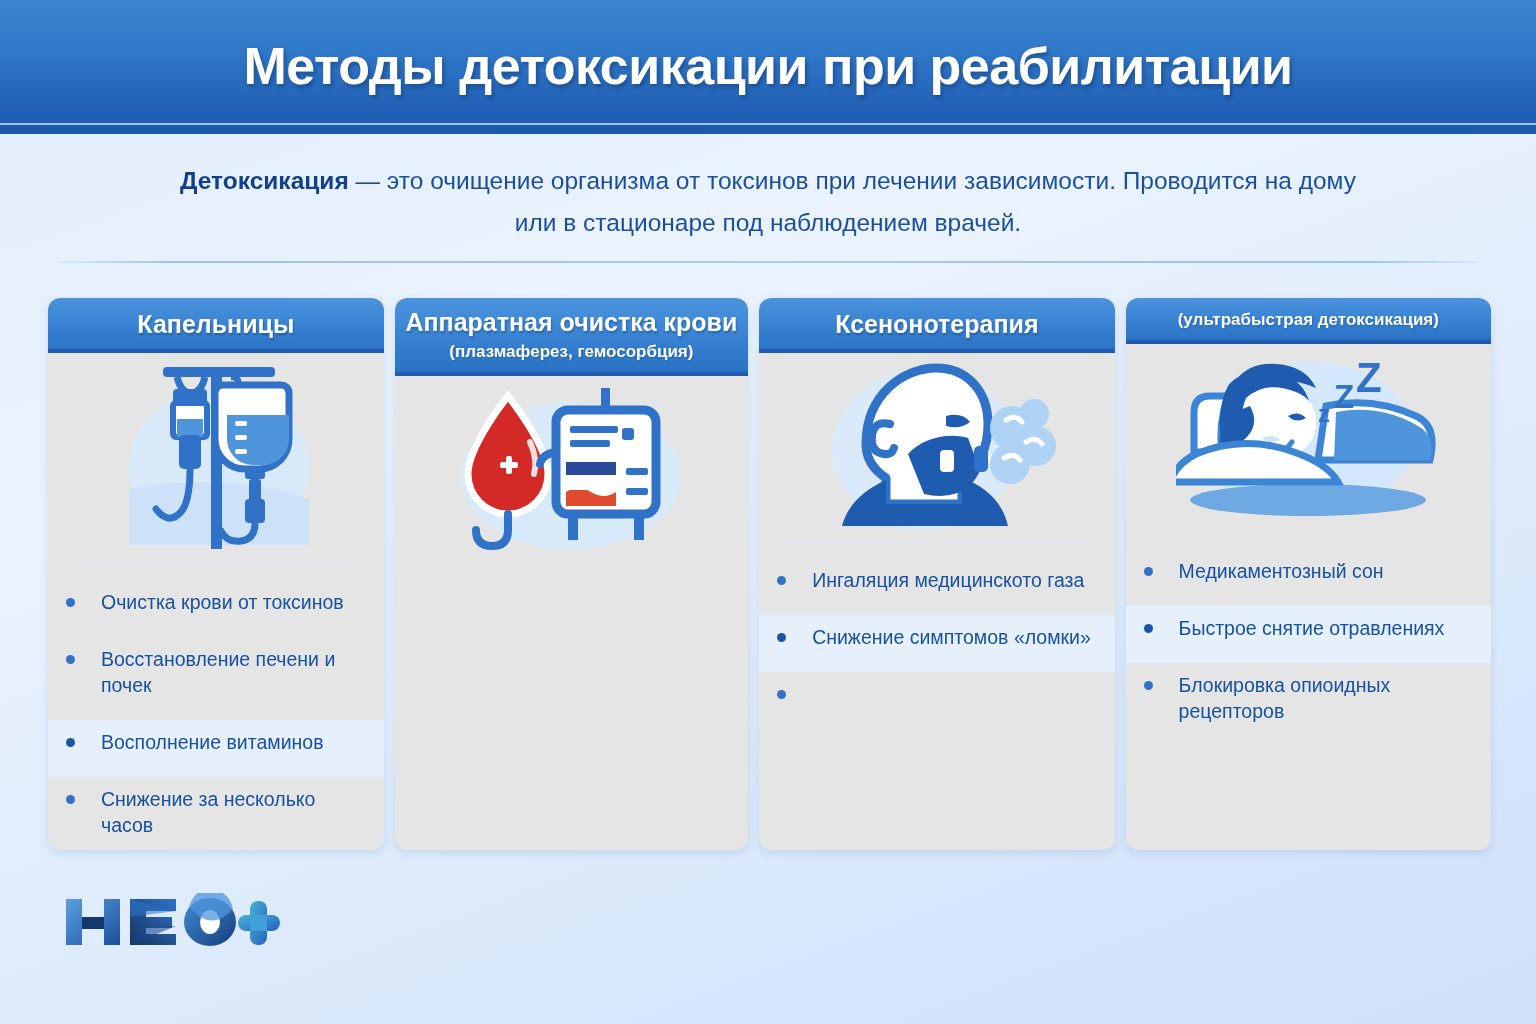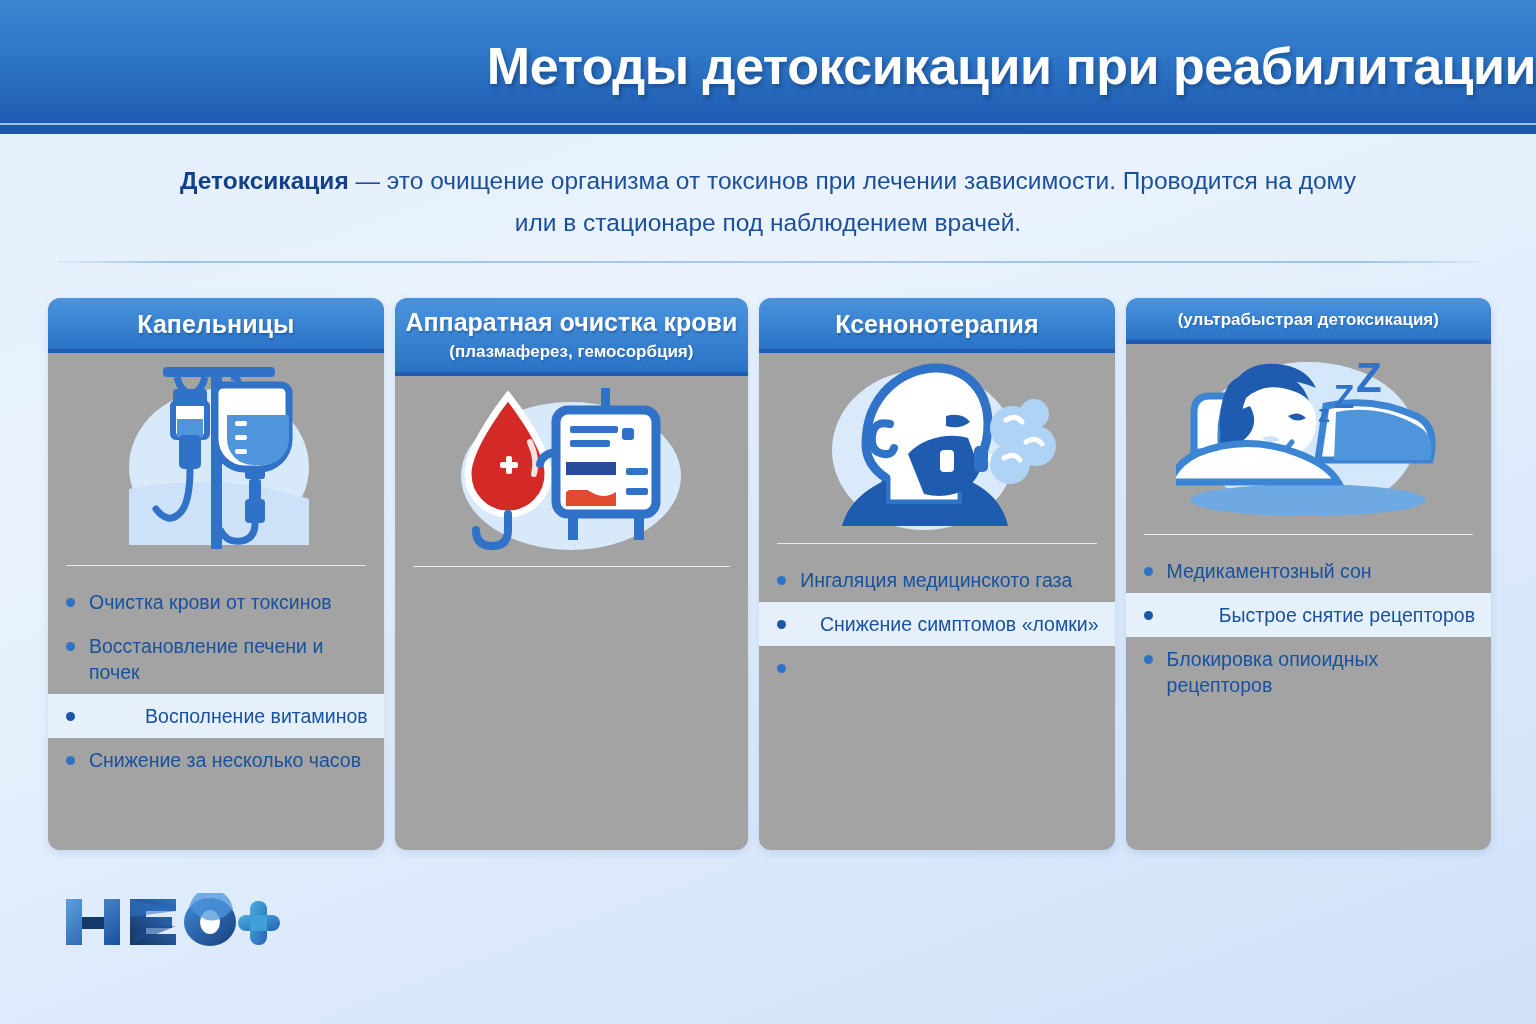--- a/index.html
+++ b/index.html
@@ -30,21 +30,21 @@
     position: absolute;
     left: 0; right: 0; bottom: 0;
     height: 9px;
     background: #1e58aa;
     border-top: 2px solid #9ec4ec;
   }
   .banner-title {
     position: absolute;
     left: 0; right: 0;
     top: 36px;
-    text-align: right;
+    text-align: center;
     color: #ffffff;
     font-size: 52px;
     font-weight: bold;
     letter-spacing: -0.5px;
     text-shadow: 2px 3px 4px rgba(12,45,90,0.45);
     white-space: nowrap;
   }
 
   
   .intro {
@@ -73,21 +73,21 @@
     position: absolute;
     left: 48px;
     top: 298px;
     width: 1443px;
     height: 552px;
     display: flex;
     gap: 11px;
   }
   .card {
     position: relative;
-    background: #a3a3a3;
+    background: #e5e5e5;
     border-radius: 12px;
     box-shadow: 0 3px 9px rgba(60,110,180,0.17);
     display: flex;
     flex-direction: column;
     overflow: hidden;
   }
   .card-1 { width: 338px; }
   .card-2 { width: 356px; }
   .card-3 { width: 358px; }
   .card-4 { width: 368px; }
@@ -135,27 +135,27 @@
   }
 
   .bullets {
     list-style: none;
     padding: 14px 0 0 0;
     flex: 1 1 auto;
   }
   .bullet {
     display: flex;
     align-items: flex-start;
-    gap: 14px;
-    padding: 9px 16px 9px 18px;
+    gap: 26px;
+    padding: 9px 16px 22px 18px;
     color: #17519f;
     font-size: 19.5px;
     line-height: 26px;
   }
-  .bullet.alt { background: #e6f0fb; justify-content: space-between; }
+  .bullet.alt { background: #e6f0fb; }
   .dot {
     flex: 0 0 auto;
     width: 9px; height: 9px;
     border-radius: 50%;
     background: #2f72c8;
     margin-top: 9px;
   }
   .bullet.alt .dot { background: #1a56a8; }
 
   
@@ -336,21 +336,21 @@
       </svg>
     </div>
     <div class="list-divider"></div>
     <ul class="bullets">
       <li class="bullet">
         <span class="dot"></span>
         <span>Медикаментозный сон</span>
       </li>
       <li class="bullet alt">
         <span class="dot"></span>
-        <span>Быстрое снятие рецепторов</span>
+        <span>Быстрое снятие отравлениях</span>
       </li>
       <li class="bullet">
         <span class="dot"></span>
         <span>Блокировка опиоидных рецепторов</span>
       </li>
     </ul>
   </div>
 
 </div>
 

